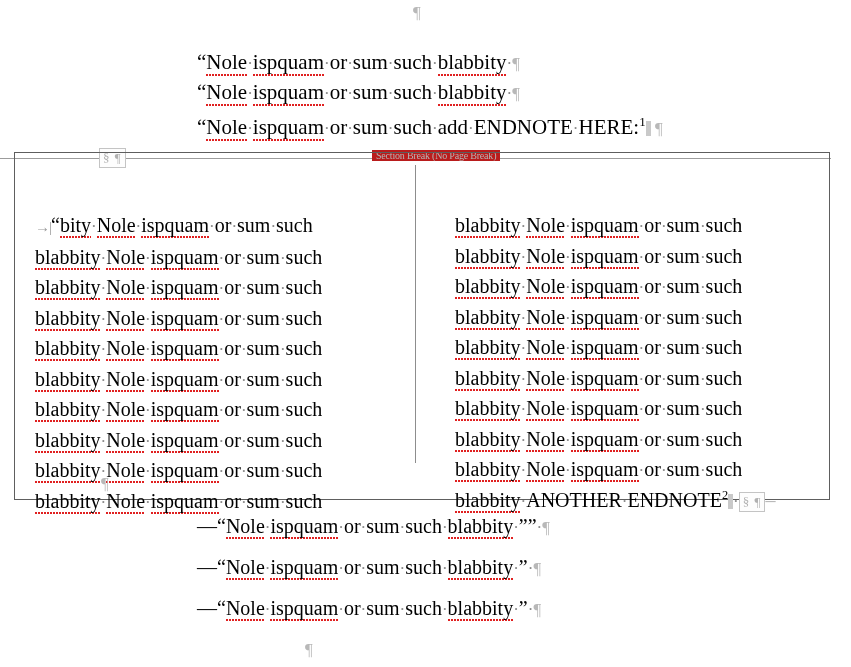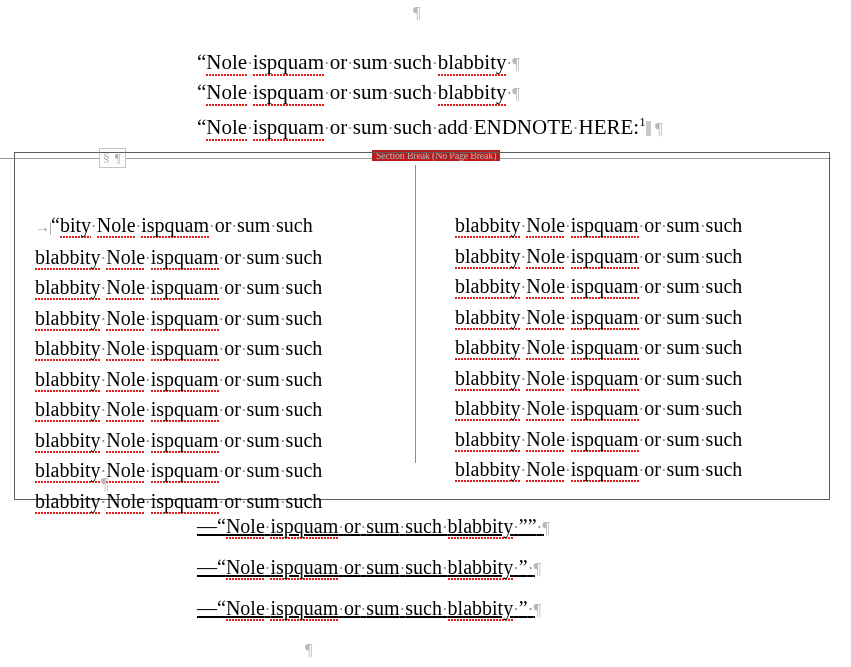--- a/index.html
+++ b/index.html
@@ -152,21 +152,20 @@
     position: absolute;
     left: 86px;
     top: 322px;
   }
 
   
   .dash-line {
     font-size: 20px;
     line-height: 28px;
     left: 197px;
-    text-decoration: underline;
   }
   .dash-1 { top: 512px; }
   .dash-2 { top: 553px; }
   .dash-3 { top: 594px; }
 </style>
 </head>
 <body>
 
 <div class="abs top-pilcrow">
   <span class="pilcrow">¶</span>
@@ -213,20 +212,23 @@
   <div class="col" id="column-right">
     <div class="line"><span class="sp">blabbity</span><span class="dot">·</span><span class="sp">Nole</span><span class="dot">·</span><span class="sp">ispquam</span><span class="dot">·</span>or<span class="dot">·</span>sum<span class="dot">·</span>such</div>
     <div class="line"><span class="sp">blabbity</span><span class="dot">·</span><span class="sp">Nole</span><span class="dot">·</span><span class="sp">ispquam</span><span class="dot">·</span>or<span class="dot">·</span>sum<span class="dot">·</span>such</div>
     <div class="line"><span class="sp">blabbity</span><span class="dot">·</span><span class="sp">Nole</span><span class="dot">·</span><span class="sp">ispquam</span><span class="dot">·</span>or<span class="dot">·</span>sum<span class="dot">·</span>such</div>
     <div class="line"><span class="sp">blabbity</span><span class="dot">·</span><span class="sp">Nole</span><span class="dot">·</span><span class="sp">ispquam</span><span class="dot">·</span>or<span class="dot">·</span>sum<span class="dot">·</span>such</div>
     <div class="line"><span class="sp">blabbity</span><span class="dot">·</span><span class="sp">Nole</span><span class="dot">·</span><span class="sp">ispquam</span><span class="dot">·</span>or<span class="dot">·</span>sum<span class="dot">·</span>such</div>
     <div class="line"><span class="sp">blabbity</span><span class="dot">·</span><span class="sp">Nole</span><span class="dot">·</span><span class="sp">ispquam</span><span class="dot">·</span>or<span class="dot">·</span>sum<span class="dot">·</span>such</div>
     <div class="line"><span class="sp">blabbity</span><span class="dot">·</span><span class="sp">Nole</span><span class="dot">·</span><span class="sp">ispquam</span><span class="dot">·</span>or<span class="dot">·</span>sum<span class="dot">·</span>such</div>
     <div class="line"><span class="sp">blabbity</span><span class="dot">·</span><span class="sp">Nole</span><span class="dot">·</span><span class="sp">ispquam</span><span class="dot">·</span>or<span class="dot">·</span>sum<span class="dot">·</span>such</div>
     <div class="line"><span class="sp">blabbity</span><span class="dot">·</span><span class="sp">Nole</span><span class="dot">·</span><span class="sp">ispquam</span><span class="dot">·</span>or<span class="dot">·</span>sum<span class="dot">·</span>such</div>
+    <div class="line">
+      <span class="sp">blabbity</span><span class="dot">·</span>ANOTHER<span class="dot">·</span>ENDNOTE<span class="sup">2</span><span class="cursorbar"></span><span class="dot">·</span><span class="secchip">§ ¶</span><span style="color:#b5b5b5;">–</span>
+    </div>
   </div>
 
   <div class="col-pilcrow">
     <span class="pilcrow">¶</span>
   </div>
 </div>
 
 <div class="abs dash-line dash-1">
   <span>—</span><span>“</span><span class="sp">Nole</span><span class="dot">·</span><span class="sp">ispquam</span><span class="dot">·</span>or<span class="dot">·</span>sum<span class="dot">·</span>such<span class="dot">·</span><span class="sp">blabbity</span><span class="dot">·</span><span>””</span><span class="dot">·</span><span class="pilcrow">¶</span>
 </div>

